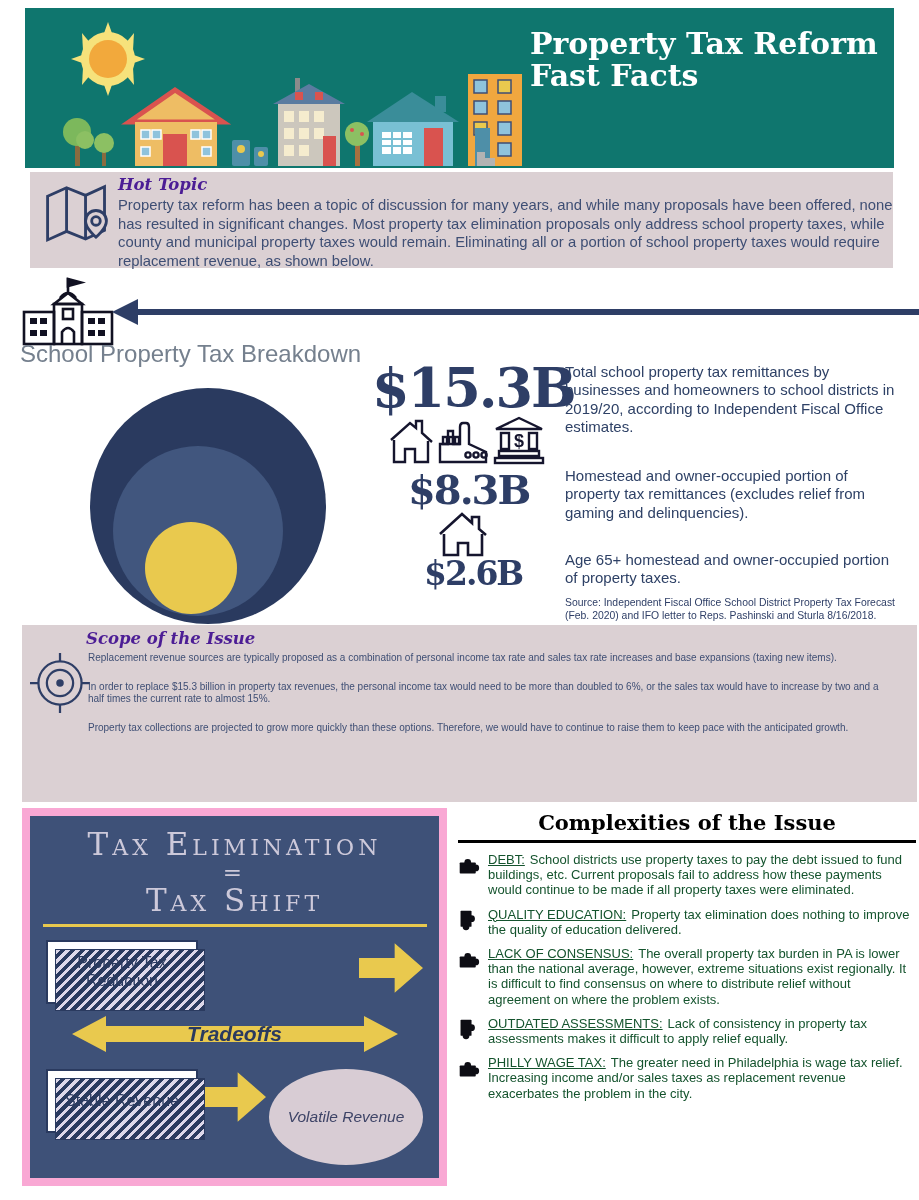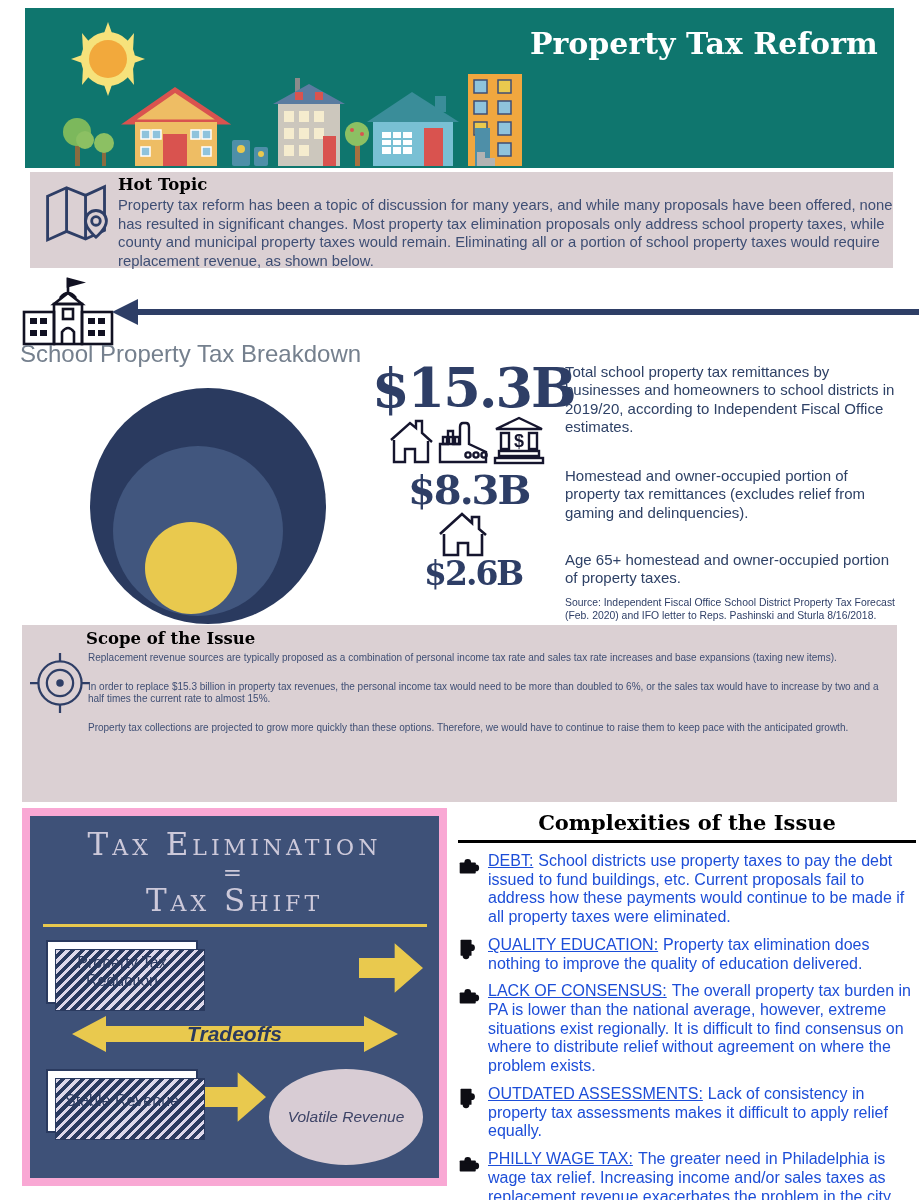--- a/index.html
+++ b/index.html
@@ -11,21 +11,21 @@
 
   
   #header{left:25px;top:8px;width:869px;height:160px;background:#0f766e;}
   #illustration{left:8px;bottom:0;width:500px;height:152px;}
   #title-block{left:505px;top:20px;width:355px;color:#ffffff;}
   .main-title{font-family:"DejaVu Serif",serif;font-weight:bold;font-size:30px;line-height:1.07;}
   .subtitle{margin-top:7px;width:255px;font-size:18.5px;line-height:1.18;color:#f2f2f5;}
 
   
   #hot-topic{left:30px;top:172px;width:863px;height:96px;background:#DBD0D3;}
-  .band-title{font-family:"DejaVu Serif",serif;font-weight:bold;font-size:16.5px;color:#000000;}
+  .band-title{font-family:"DejaVu Serif",serif;font-weight:bold;font-size:16.5px;color:#4c1d95;font-style:italic;}
   #hot-topic-title{left:88px;top:3px;}
   #hot-topic-body{left:88px;top:24px;width:784px;font-size:14.8px;line-height:1.26;color:#3E4E74;}
   #map-icon{left:10px;top:8px;width:74px;height:80px;}
 
   
   #school-icon{left:18px;top:276px;width:100px;height:74px;}
   #arrow-line{left:136px;top:309px;width:783px;height:6px;background:#2E3E66;}
   #arrow-head{left:112px;top:299px;width:0;height:0;border-top:13px solid transparent;border-bottom:13px solid transparent;border-right:26px solid #2E3E66;}
 
   
@@ -37,21 +37,21 @@
   #value-2{left:408px;top:466px;font-size:40px;}
   #home-icon{left:436px;top:510px;width:54px;height:48px;}
   #value-3{left:424px;top:554px;font-size:33px;}
   .desc{width:338px;font-size:15px;line-height:1.22;color:#2E4166;}
   #desc-1{left:565px;top:363px;}
   #desc-2{left:565px;top:467px;}
   #desc-3{left:565px;top:551px;}
   #source-note{left:565px;top:596px;width:348px;font-size:10.4px;line-height:1.25;color:#2E3E66;}
 
   
-  #scope{left:22px;top:625px;width:875px;height:177px;background:#DBD0D3;}
+  #scope{left:22px;top:625px;width:875px;height:177px;background:#DBD0D3;padding-left:20px;}
   #scope-title{left:64px;top:4px;}
   #target-icon{left:8px;top:28px;width:60px;height:60px;}
   #scope-body{left:66px;top:27px;width:806px;font-size:10px;line-height:1.26;color:#3E4E74;}
   #scope-body p{margin:0 0 16px 0;}
 
   
   #taxshift{left:22px;top:808px;width:425px;height:378px;background:#3E5178;border:8px solid #f9a8d4;box-sizing:border-box;}
   .ts-head{font-family:"DejaVu Serif",serif;font-variant:small-caps;letter-spacing:4px;color:#CDC9DA;text-align:center;line-height:1.05;}
   #ts-line1{margin-top:12px;font-size:31px;}
   #ts-equals{font-size:23px;line-height:1;}
@@ -67,21 +67,21 @@
   #tradeoffs svg{position:absolute;left:0;top:0;width:330px;height:44px;}
   #tradeoffs-label{position:absolute;left:0;top:0;width:330px;height:44px;display:flex;align-items:center;justify-content:center;font-weight:bold;font-style:italic;font-size:21px;color:#2A3A5F;}
 
   
   #complexities{left:458px;top:810px;width:458px;}
   #complexities-title{font-family:"DejaVu Serif",serif;font-weight:bold;font-size:21px;color:#000000;text-align:center;}
   #complexities-rule{height:3px;background:#000000;margin-top:5px;}
   .cx-item{display:flex;gap:8px;margin-top:9px;}
   .cx-icon{flex:0 0 22px;width:22px;height:22px;margin-top:2px;}
   .cx-icon.rot{transform:rotate(90deg);}
-  .cx-text{font-size:16px;line-height:1.17;color:#1d4ed8;}
+  .cx-text{font-size:13px;line-height:1.17;color:#14532d;}
   .kw{text-decoration:underline;margin-right:5px;}
 </style>
 </head>
 <body>
 
 <div id="header" class="abs">
   <svg id="illustration" class="abs" viewBox="0 0 500 152">
 
     <g>
       <g fill="#F6E27B">
@@ -174,20 +174,21 @@
           <rect x="465" y="106" width="13" height="13"></rect>
         <rect x="465" y="127" width="13" height="13"></rect>
       </g>
       <rect x="442" y="112" width="15" height="38" fill="#4E8FA8"></rect>
       <polygon points="435,150 462,150 462,142 452,142 452,136 444,136 444,150" fill="#B3B3B3"></polygon>
     </g>
   </svg>
 
   <div id="title-block" class="abs">
     <div class="main-title">Property Tax Reform</div>
+    <div class="main-title">Fast Facts</div>
   </div>
 </div>
 
 <div id="hot-topic" class="abs">
   <svg id="map-icon" class="abs" viewBox="0 0 78 82">
     <path d="M8,16 L28,7 L48,15 L68,6 V52 L48,61 L28,53 L8,62 Z" fill="none" stroke="#2E3E66" stroke-width="3"></path>
     <path d="M28,7 V53 M48,15 V61" fill="none" stroke="#2E3E66" stroke-width="3"></path>
     <path d="M59,31 a11,11 0 0 1 11,11 c0,8 -11,17 -11,17 s-11,-9 -11,-17 a11,11 0 0 1 11,-11 z" fill="#DBD0D3" stroke="#2E3E66" stroke-width="3"></path>
     <circle cx="59" cy="42" r="4.5" fill="none" stroke="#2E3E66" stroke-width="3"></circle>
   </svg>

